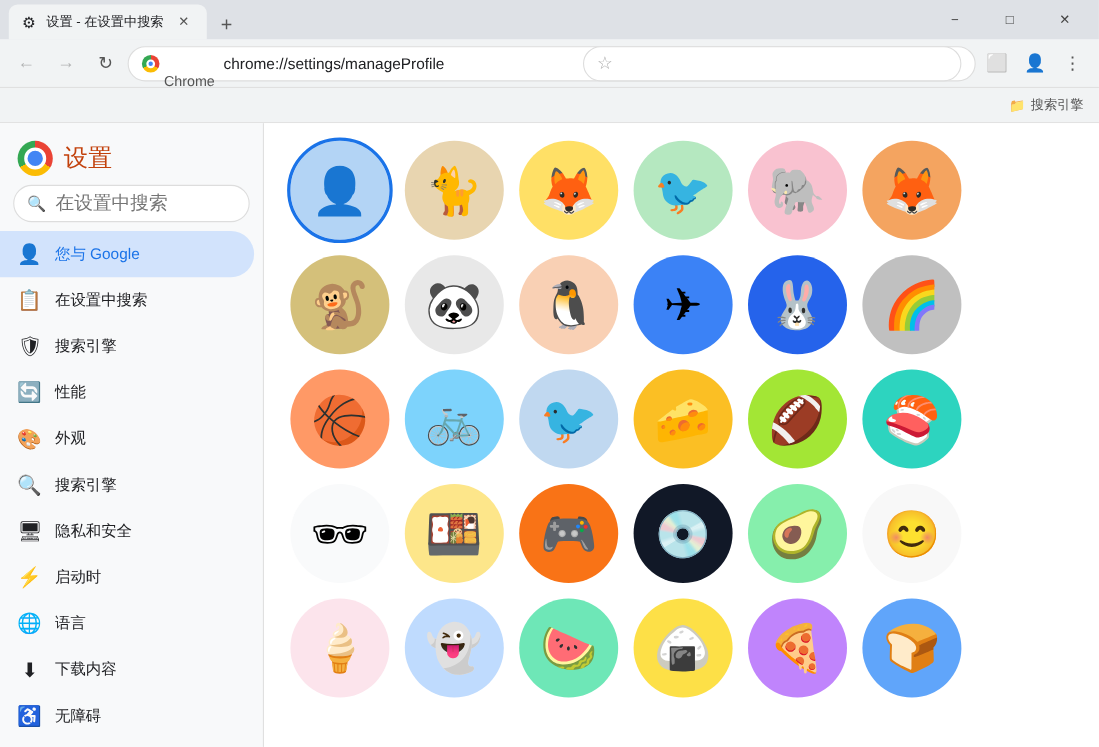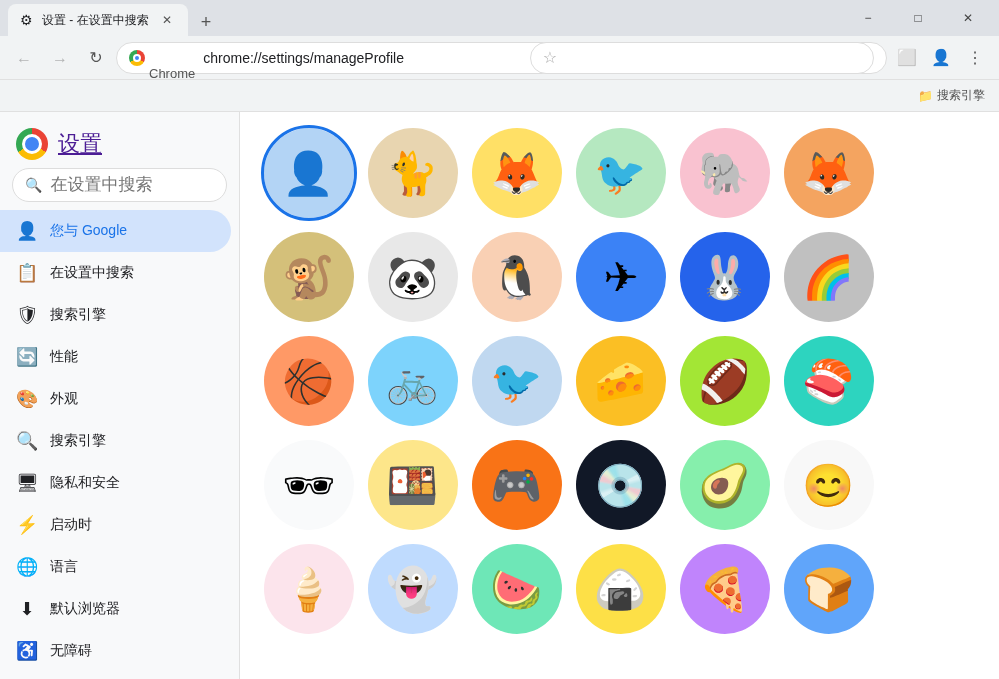--- a/index.html
+++ b/index.html
@@ -127,23 +127,22 @@
       overflow: hidden;
     }
     .sidebar-header {
       display: flex;
       align-items: center;
       padding: 16px 16px 8px 16px;
       gap: 10px;
     }
     .sidebar-title {
       font-size: 22px;
-      color: #4c1d95;
+      color: #c2410c;
       font-weight: 400;
-      text-decoration: underline;
     }
     .sidebar-search {
       margin: 0 12px 8px 12px;
       display: flex;
       align-items: center;
       background: #fff;
       border: 1px solid #ddd;
       border-radius: 20px;
       padding: 6px 12px;
       gap: 8px;
@@ -309,21 +308,21 @@
         <div class="sidebar-item">
     <span class="icon">⚡</span>
     <span>启动时</span>
   </div>
         <div class="sidebar-item">
     <span class="icon">🌐</span>
     <span>语言</span>
   </div>
         <div class="sidebar-item">
     <span class="icon">⬇</span>
-    <span>默认浏览器</span>
+    <span>下载内容</span>
   </div>
         <div class="sidebar-item">
     <span class="icon">♿</span>
     <span>无障碍</span>
   </div>
         <div class="sidebar-item">
     <span class="icon">🔧</span>
 
   </div>
       </div>

